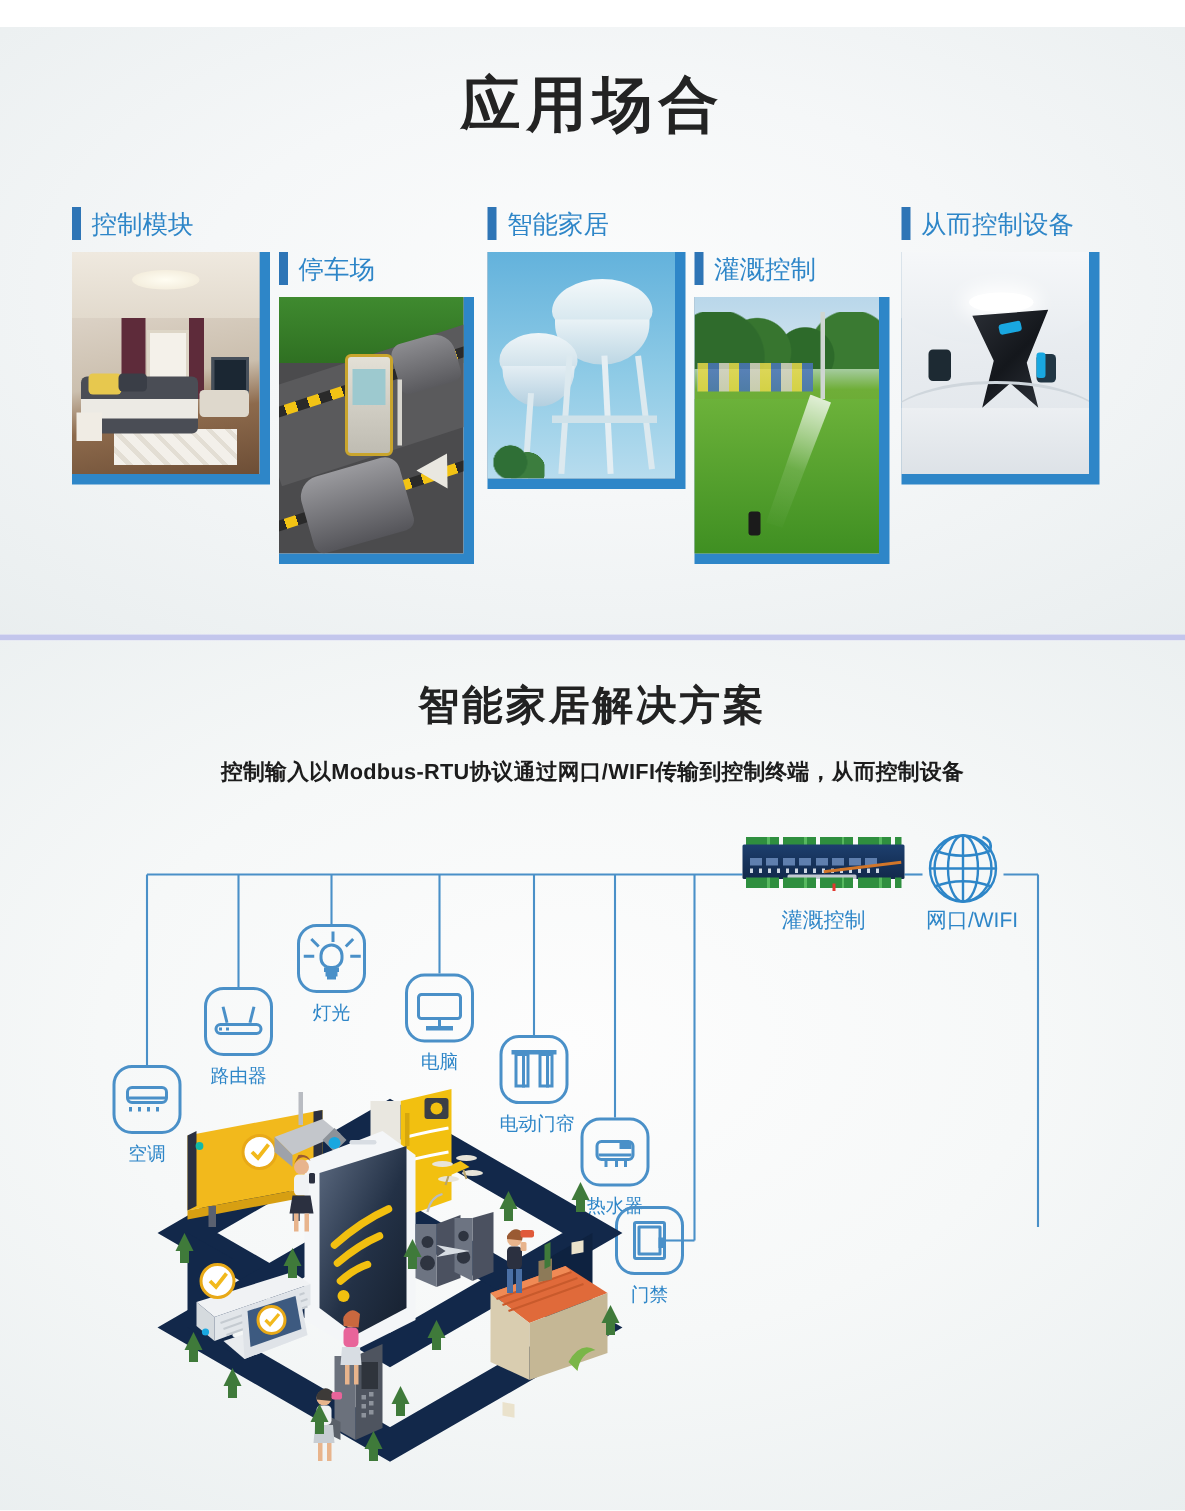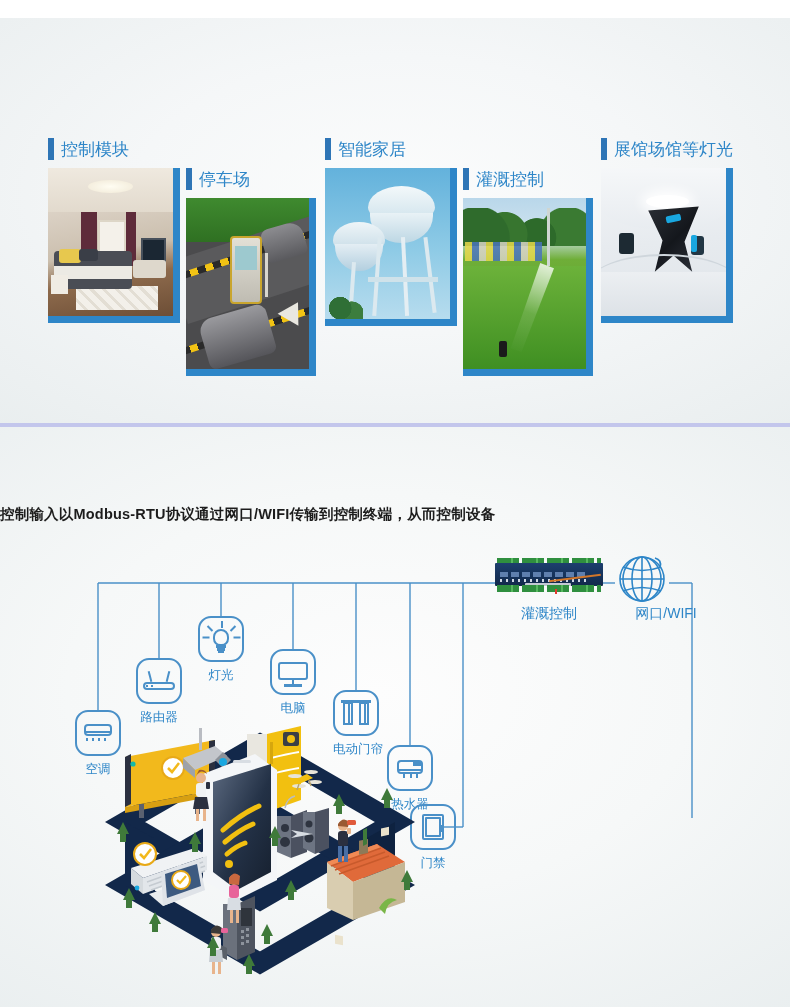--- a/index.html
+++ b/index.html
@@ -128,21 +128,21 @@
   
   #section-solution {
     position:absolute; left:0; top:427px; width:790px; height:580px;
     background:radial-gradient(ellipse 650px 420px at 48% 46%, #fdfdfd 0%, #f6f8f8 48%, #e9eeef 100%);
   }
   #solution-title {
     position:absolute; left:0; top:25px; width:790px; text-align:center;
     font-size:27px; font-weight:bold; color:#222; letter-spacing:2px;
   }
   #solution-subtitle {
-    position:absolute; left:0; top:78px; width:790px; 
+    position:absolute; left:0; top:78px; width:790px; text-align:center;
     font-size:14.5px; font-weight:bold; color:#1c1c1c; letter-spacing:.2px;
   }
 
   
   #wiring { position:absolute; left:0; top:0; width:790px; height:580px; pointer-events:none; }
 
   
   .node { position:absolute; text-align:center; }
   .node-box {
     width:46px; height:46px; border:2px solid #4a90c8; border-radius:13px;
@@ -229,20 +229,21 @@
   
   #iso-scene { position:absolute; left:95px; top:285px; width:330px; height:285px; }
   #iso-scene svg { display:block; }
 </style>
 </head>
 <body>
 
 <div id="section-apps">
   <div id="top-white-strip"></div>
 
+  <div id="apps-title">应用场合</div>
 
   <div class="card" style="left:48px; top:138px;">
     <div class="card-label">
       <div class="card-bar" style="height:22px;"></div>
       <div class="card-text">控制模块</div>
     </div>
     <div class="card-frame" style="left:0; top:30px; width:132px; height:155px;">
       <div class="card-photo" style="left:0; top:0; width:125px; height:148px;">
         <div class="ph ph-bed">
           <div class="ceiling"></div>
@@ -324,21 +325,21 @@
             <div class="spray"></div>
             <div class="head"></div>
         </div>
       </div>
     </div>
   </div>
 
   <div class="card" style="left:601px; top:138px;">
     <div class="card-label">
       <div class="card-bar" style="height:22px;"></div>
-      <div class="card-text">展馆场馆等灯光</div>
+      <div class="card-text">从而控制设备</div>
     </div>
     <div class="card-frame" style="left:0; top:30px; width:132px; height:155px;">
       <div class="card-photo" style="left:0; top:0; width:125px; height:148px;">
         <div class="ph ph-hall">
           <div class="dome"></div>
             <div class="oval"></div>
           <div class="screen"></div>
             <div class="screen2"></div>
           <div class="sculpt"></div>
             <div class="accent"></div>
@@ -348,20 +349,21 @@
         </div>
       </div>
     </div>
   </div>
 </div>
 
 <div id="section-divider"></div>
 
 <div id="section-solution">
 
+  <div id="solution-title">智能家居解决方案</div>
   <div id="solution-subtitle">控制输入以Modbus-RTU协议通过网口/WIFI传输到控制终端，从而控制设备</div>
 
   <svg id="wiring" viewBox="0 0 790 580">
     <g stroke="#4a90c8" stroke-width="1.4" fill="none">
 
       <line x1="98" y1="156" x2="495" y2="156"></line>
       <line x1="603" y1="156" x2="615" y2="156"></line>
       <line x1="669" y1="156" x2="692" y2="156"></line>
 
       <line x1="98" y1="156" x2="98" y2="283"></line>
@@ -485,21 +487,21 @@
       <circle cx="27" cy="27" r="22"></circle>
       <ellipse cx="27" cy="27" rx="10" ry="22"></ellipse>
       <ellipse cx="27" cy="27" rx="19" ry="22"></ellipse>
       <line x1="5" y1="27" x2="49" y2="27"></line>
       <path d="M8 15 Q27 22 46 15"></path>
       <path d="M8 39 Q27 32 46 39"></path>
       <line x1="27" y1="5" x2="27" y2="49"></line>
       <path d="M40 6 q7 2 5 9" stroke-width="1.8"></path>
     </svg>
   </div>
-  <div style="position:absolute; left:614px; top:178px; width:104px; text-align:center; font-size:14px; color:#2E86C8;">网口/WIFI</div>
+  <div style="position:absolute; left:596px; top:178px; width:104px; text-align:center; font-size:14px; color:#2E86C8;">网口/WIFI</div>
 
   <div id="iso-scene">
     <svg viewBox="0 0 330 285" width="330" height="285">
 
       <g>
         <polygon points="165,32 300,110 165,188 30,110" fill="none" stroke="#12284a" stroke-width="20" stroke-linejoin="miter"></polygon>
         <polygon points="165,95 300,173 165,251 30,173" fill="none" stroke="#12284a" stroke-width="20" stroke-linejoin="miter"></polygon>
         <polygon points="30,110 30,173 60,190 60,127" fill="#12284a"></polygon>
         <polygon points="300,110 300,173 270,190 270,127" fill="#0e2240"></polygon>
       </g>

